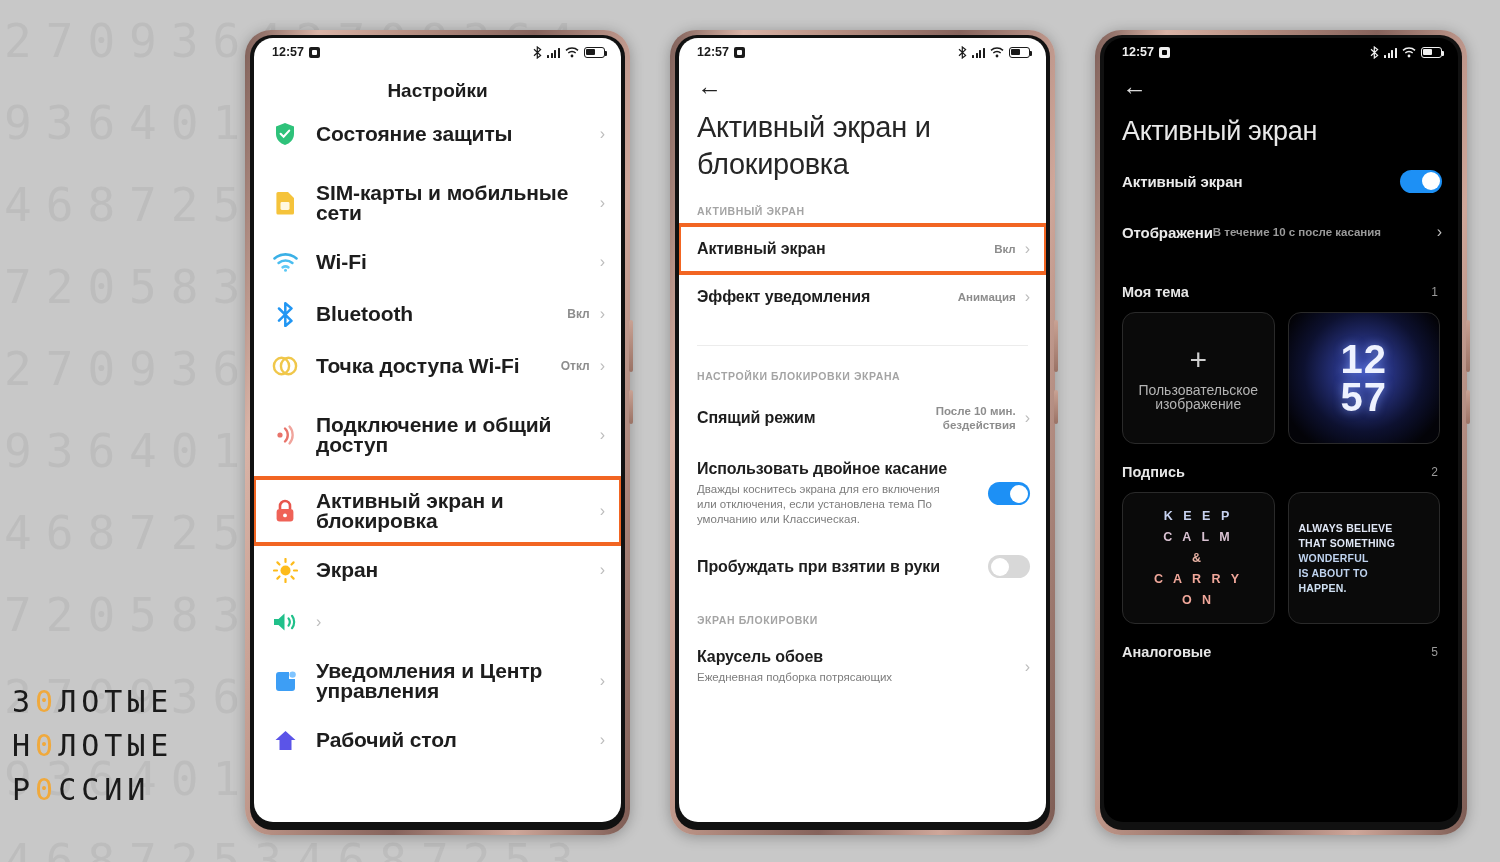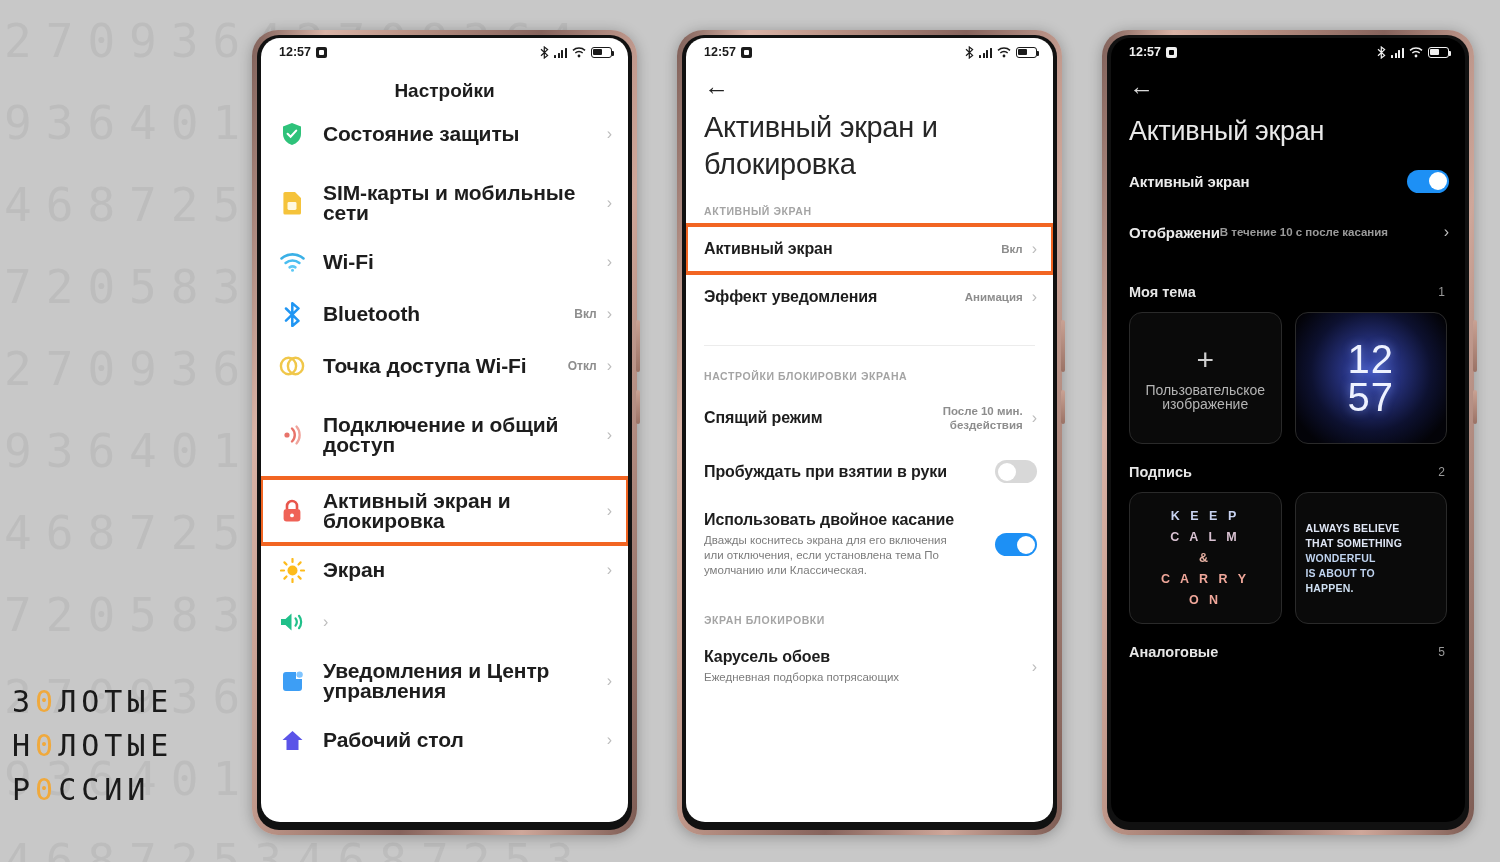--- a/index.html
+++ b/index.html
@@ -49,21 +49,20 @@
   }
   .wm-zero { color: #f0a93c; }
 
   
   .phone {
     position: absolute;
     border-radius: 26px;
     background: linear-gradient(100deg,#7e5f58 0%, #d9b3a6 14%, #b99184 30%, #86635c 55%, #cfa79a 78%, #7c5b53 100%);
     padding: 5px;
     box-shadow: 0 2px 14px rgba(0,0,0,.28);
-    margin-left: 7px;
   }
   .phone-inner {
     position: relative;
     width: 100%; height: 100%;
     border-radius: 22px;
     background: #111;
     padding: 3px 4px 8px 4px;
     overflow: hidden;
   }
   .screen {
@@ -218,21 +217,21 @@
     display:flex; flex-direction:column; align-items:center; justify-content:center;
     overflow:hidden; position:relative;
   }
   .thumb-plus { font-size:30px; color:#cfcfcf; line-height:1; font-weight:300; margin-bottom:8px;}
   .thumb-cap { font-size:14px; color:#b4b4b4; text-align:center; line-height:14px;}
   .clock-thumb {
     background: radial-gradient(circle at 50% 45%, #3c4fb8 0%, #25307a 28%, #0d1130 58%, #030308 85%);
   }
   .clock-digits {
     font-family:"Liberation Sans", sans-serif;
-    font-size:40px; line-height:38px; color:#eef2ff; font-weight:400;
+    font-size:40px; line-height:38px; color:#eef2ff; font-weight:700;
     text-align:center; letter-spacing:1px;
     text-shadow: 0 0 10px rgba(140,170,255,.6);
   }
   .thumb-keep {
     font-size:12.5px; letter-spacing:3.5px; line-height:21px; text-align:center;
     font-weight:700;
   }
   .kc1 { color:#c7d2f0; }
   .kc2 { color:#d9c2d2; }
   .kc3 { color:#e8b2a4; }
@@ -504,30 +503,30 @@
       <div id="p2-rows2">
           <div class="row">
             <div class="row-main">
               <div class="row-title">Спящий режим</div>
             </div>
             <div class="row-val">После 10 мин. бездействия</div>
             <div class="chev">›</div>
           </div>
           <div class="row">
             <div class="row-main">
-              <div class="row-title">Пробуждать при взятии в руки</div>
-            </div>
-            <div class="toggle off"></div>
+              <div class="row-title">Использовать двойное касание</div>
+              <div class="row-sub">Дважды коснитесь экрана для его включения или отключения, если установлена тема По умолчанию или Классическая.</div>
+            </div>
+            <div class="toggle on"></div>
           </div>
           <div class="row">
             <div class="row-main">
-              <div class="row-title">Использовать двойное касание</div>
-              <div class="row-sub">Дважды коснитесь экрана для его включения или отключения, если установлена тема По умолчанию или Классическая.</div>
-            </div>
-            <div class="toggle on"></div>
+              <div class="row-title">Пробуждать при взятии в руки</div>
+            </div>
+            <div class="toggle off"></div>
           </div>
         </div>
 
       <div class="sec-head" style="padding-top:22px;">ЭКРАН БЛОКИРОВКИ</div>
       <div id="p2-rows3">
           <div class="row">
             <div class="row-main">
               <div class="row-title">Карусель обоев</div>
               <div class="row-sub">Ежедневная подборка потрясающих</div>
             </div>

